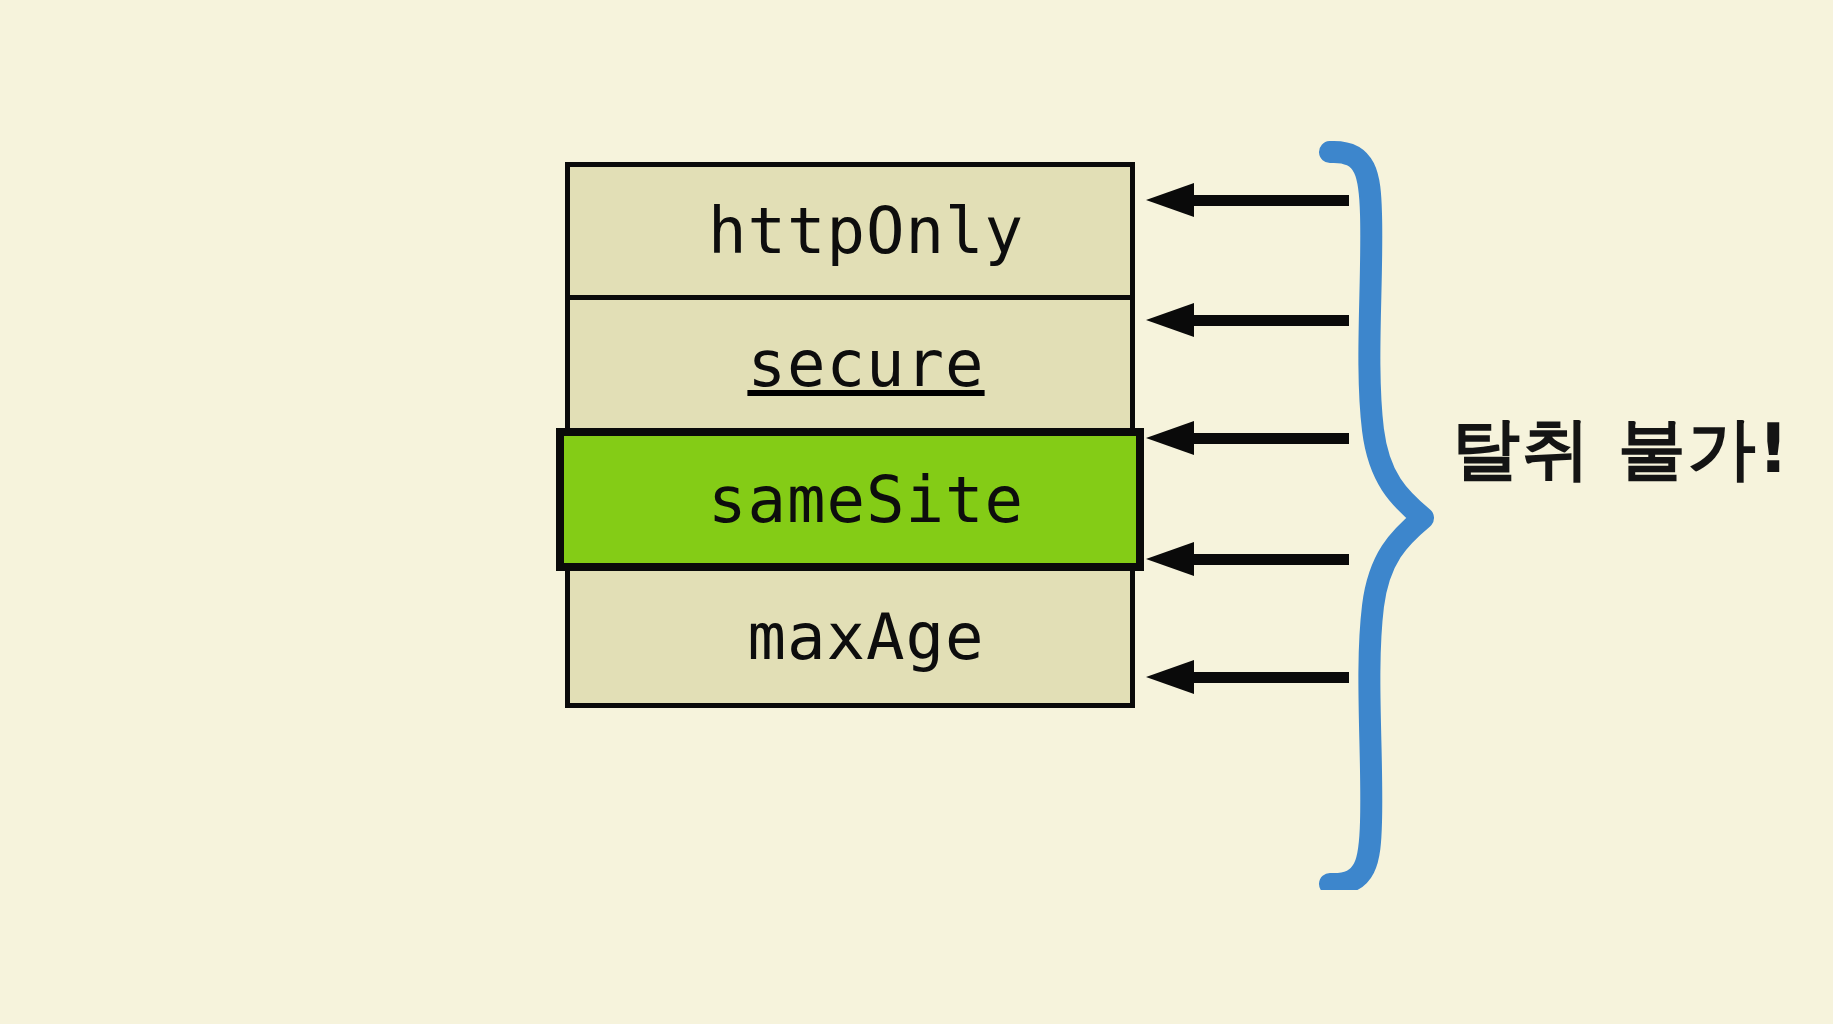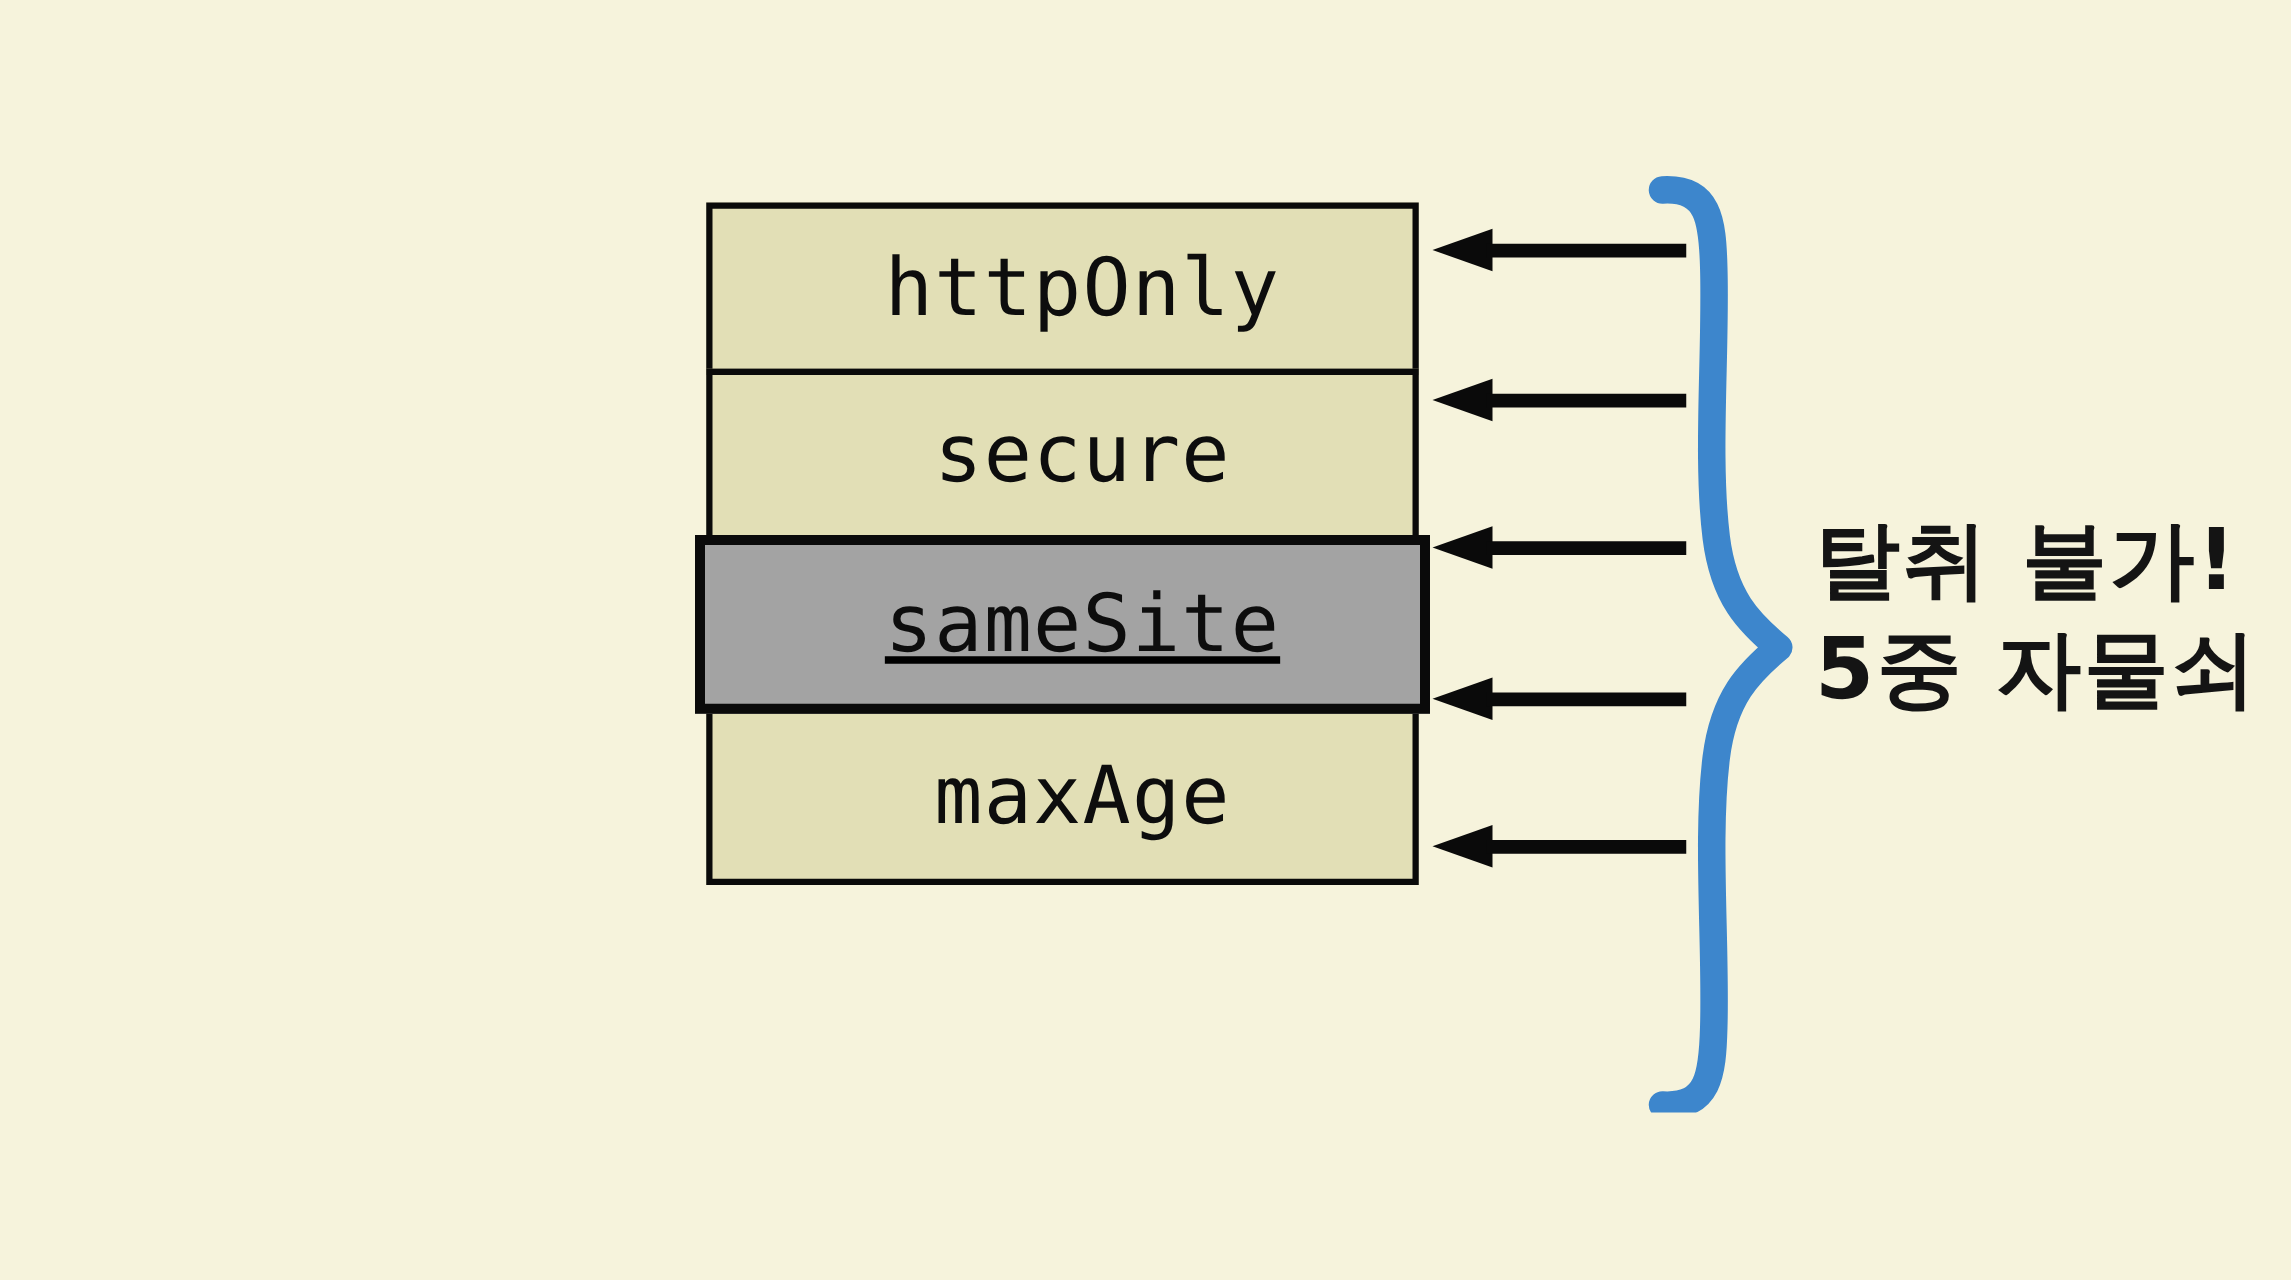--- a/index.html
+++ b/index.html
@@ -122,24 +122,24 @@
 </style>
 </head>
 <body style="background: rgb(246, 243, 220);">
 
 <div id="stage" style="background: rgb(246, 243, 220);">
 
   <div class="stack">
     <div class="opt-box box-0" style="background: rgb(226, 223, 182); border-color: rgb(10, 10, 10);">
       <span class="opt-label">httpOnly</span>
     </div>
-    <div class="opt-box box-1" style="background: rgb(226, 223, 182); border-color: rgb(10, 10, 10);">
+    <div class="opt-box box-1" style="background: rgb(226, 223, 182); border-color: rgb(10, 10, 10); text-decoration: underline;">
       <span class="opt-label">secure</span>
     </div>
-    <div class="opt-box box-2" style="background: #a3a3a3; border-color: rgb(10, 10, 10); text-decoration: underline;">
+    <div class="opt-box box-2" style="background: #84cc16; border-color: rgb(10, 10, 10);">
       <span class="opt-label">sameSite</span>
     </div>
     <div class="opt-box box-3" style="background: rgb(226, 223, 182); border-color: rgb(10, 10, 10);">
       <span class="opt-label">maxAge</span>
     </div>
   </div>
 
   <div class="arrow arrow-0">
     <span class="head" style="border-right-color: rgb(10, 10, 10);"></span>
     <span class="shaft" style="background: rgb(10, 10, 10);"></span>
@@ -166,16 +166,15 @@
              C 72 20, 75 46, 76 84
              C 78 150, 70 235, 78 300
              C 84 348, 104 368, 128 388
              C 104 408, 84 428, 78 476
              C 70 541, 78 626, 76 692
              C 75 730, 72 756, 35 754" fill="none" stroke="#3d86cc" stroke-width="22" stroke-linecap="round" stroke-linejoin="round"></path>
   </svg>
 
   <div class="annotation">
     <div class="line">탈취 불가!</div>
-    <div class="line">5중 자물쇠</div>
   </div>
 
 </div>
 
 </body></html>

